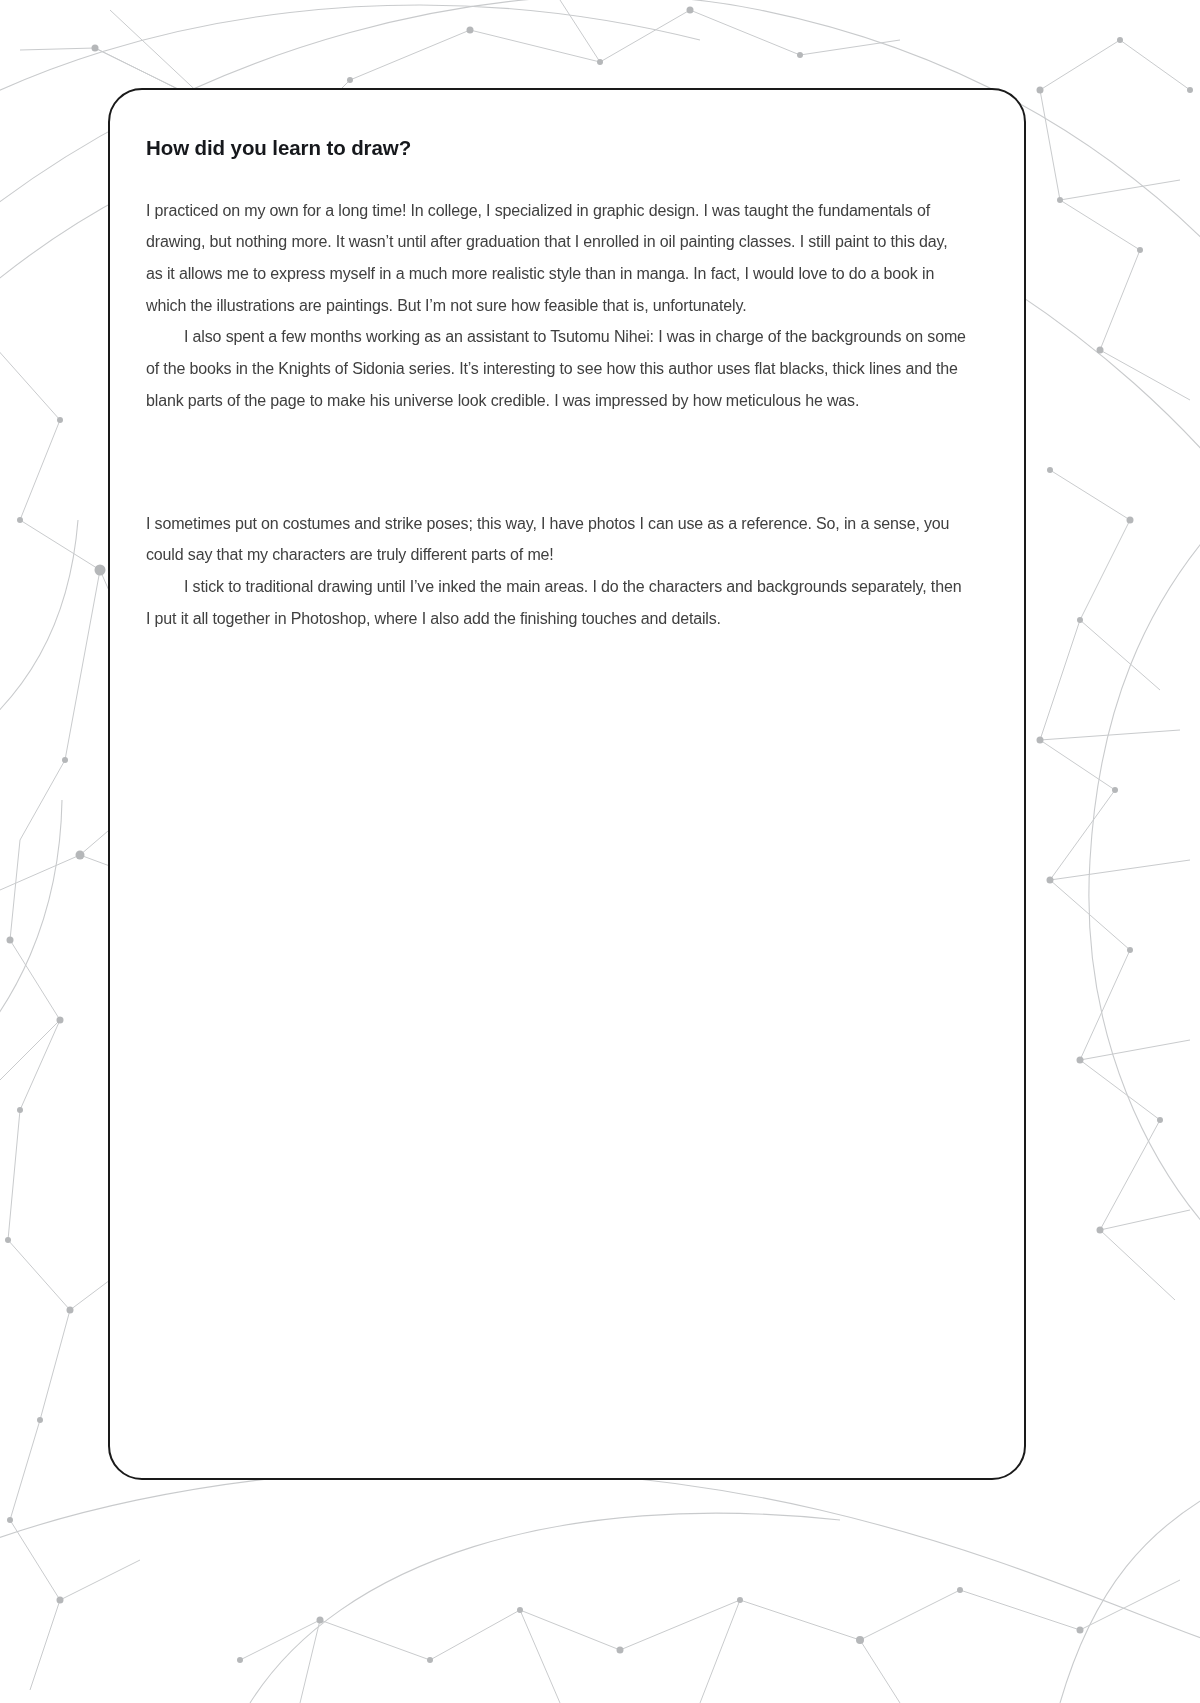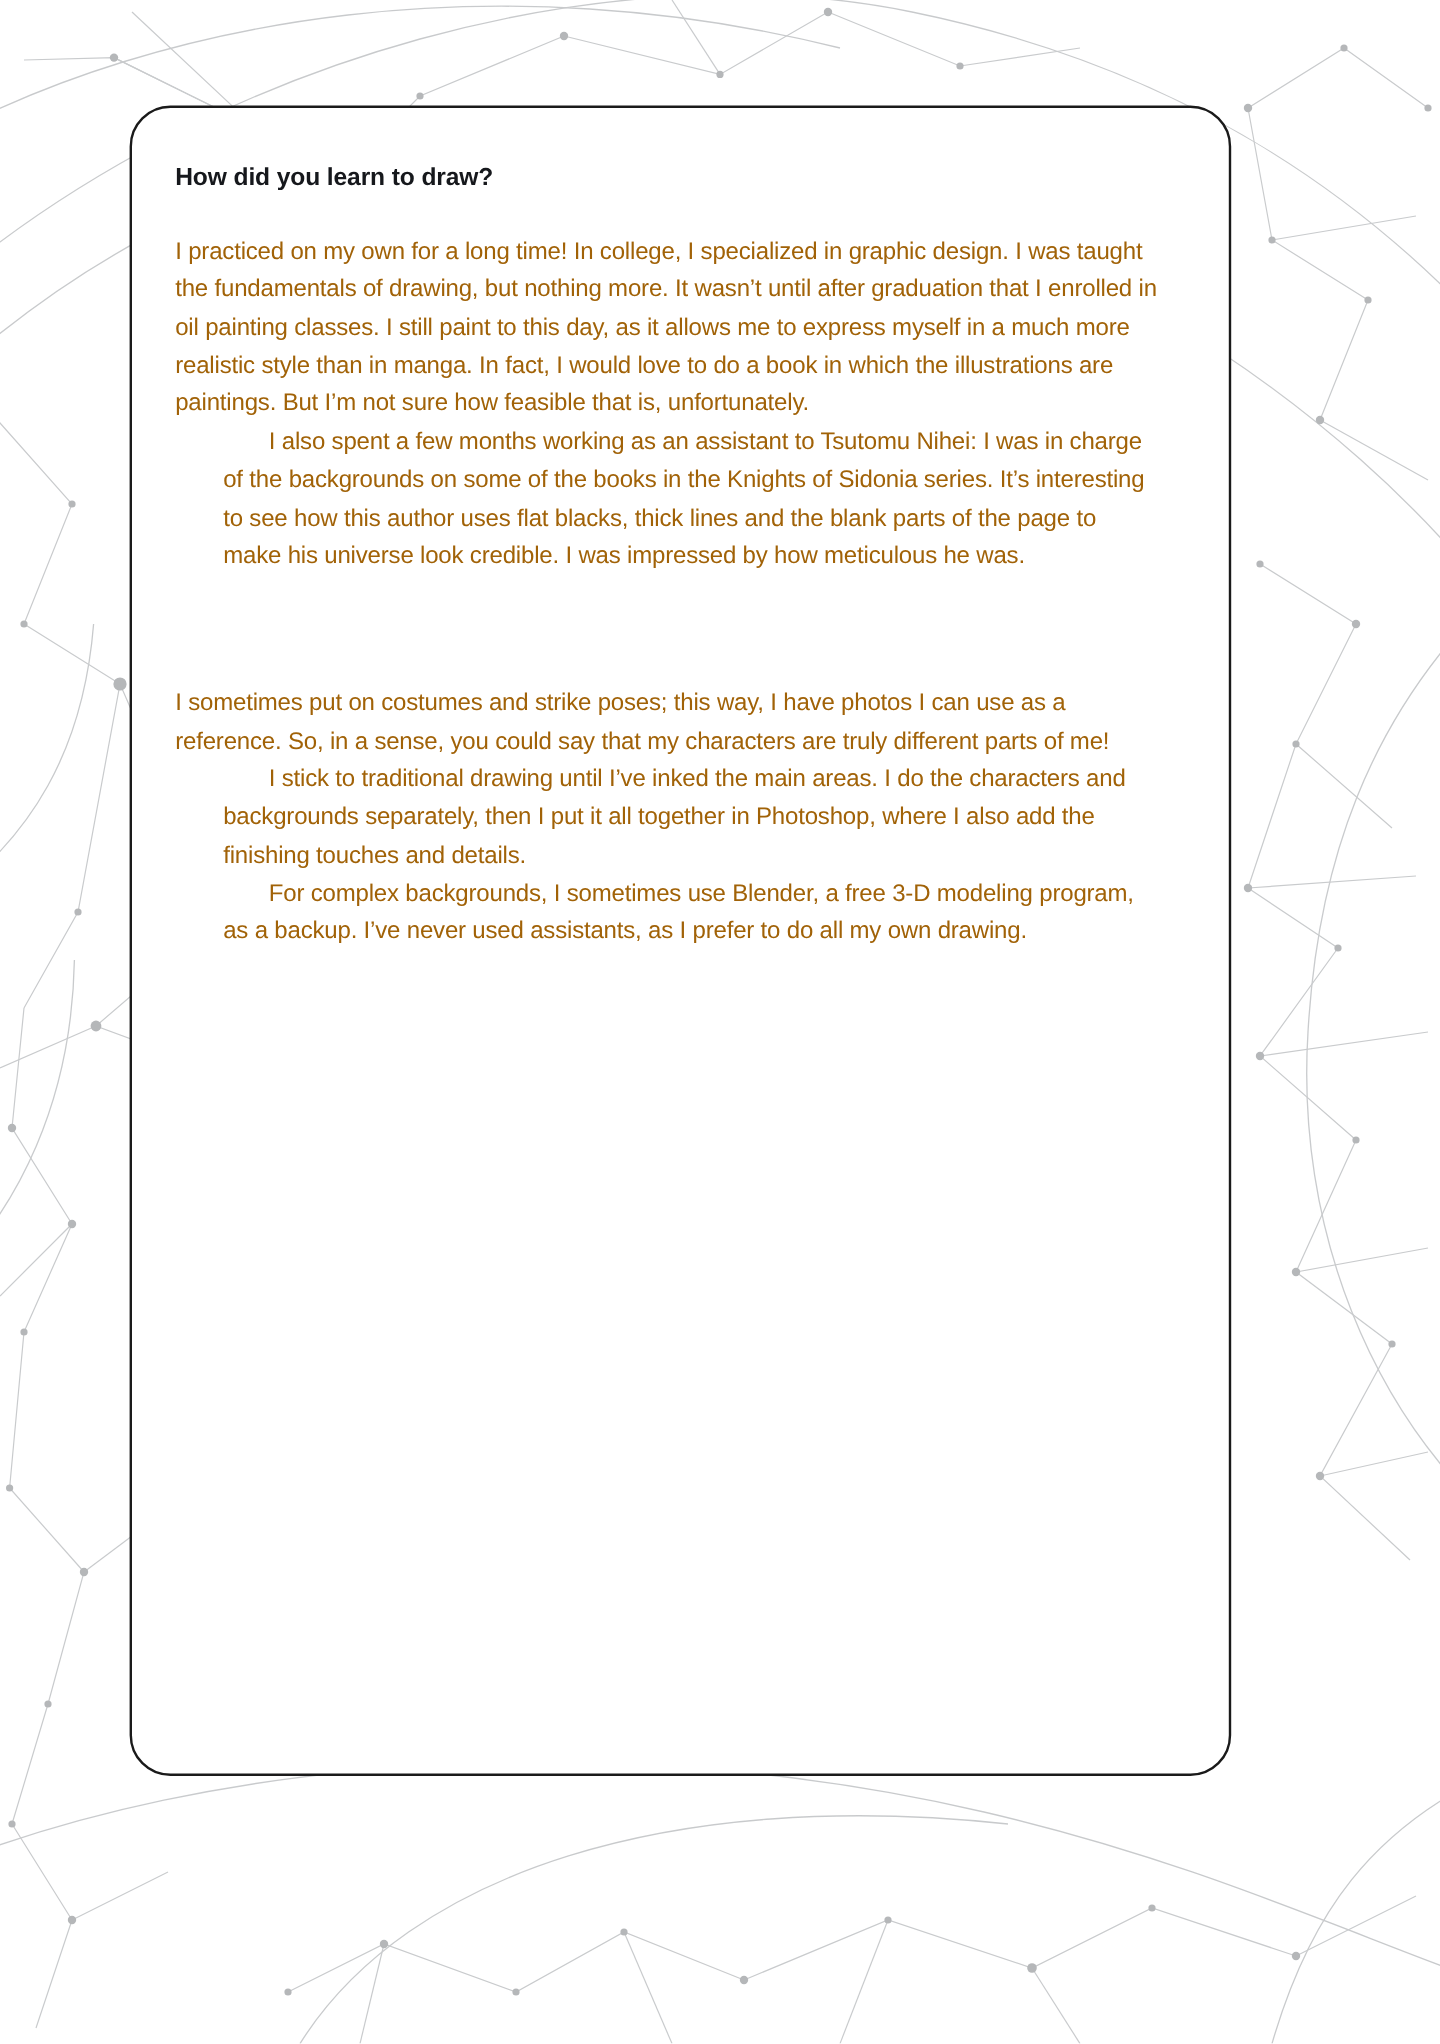--- a/index.html
+++ b/index.html
@@ -47,35 +47,34 @@
   .qa-heading {
     font-size: 20.5px;
     font-weight: bold;
     color: #16181c;
     letter-spacing: -0.1px;
     margin: 0 0 0 0;
     line-height: 1.35;
   }
 
   .qa-body {
-    font-size: 20px;
+    font-size: 16px;
     font-weight: 400;
-    color: #a16207;
+    color: #404040;
     line-height: 31.7px;
     letter-spacing: -0.15px;
     margin: 0;
     white-space: pre-wrap;
   }
 
   .spacer-after-heading { height: 33px; }
   .spacer-between-sections { height: 58px; }
 
   .indent-para {
     text-indent: 38px;
-    margin-left: 40px;
   }
 </style>
 </head>
 <body>
 
 <svg id="bg-pattern" viewBox="0 0 1200 1703" xmlns="http://www.w3.org/2000/svg">
   <g stroke="#c6c8ca" stroke-width="1.1" fill="none" opacity="0.95">
 
     <path d="M -60 250 C 180 40 520 -40 760 10 C 980 55 1140 160 1260 300"></path>
     <path d="M -60 120 C 140 10 420 -30 700 40"></path>
@@ -195,16 +194,15 @@
     <p class="qa-body">I practiced on my own for a long time! In college, I specialized in graphic design. I was taught the fundamentals of drawing, but nothing more. It wasn’t until after graduation that I enrolled in oil painting classes. I still paint to this day, as it allows me to express myself in a much more realistic style than in manga. In fact, I would love to do a book in which the illustrations are paintings. But I’m not sure how feasible that is, unfortunately.</p>
     <p class="qa-body indent-para">I also spent a few months working as an assistant to Tsutomu Nihei: I was in charge of the backgrounds on some of the books in the Knights of Sidonia series. It’s interesting to see how this author uses flat blacks, thick lines and the blank parts of the page to make his universe look credible. I was impressed by how meticulous he was.</p>
   </div>
 
   <div class="spacer-between-sections"></div>
 
   <div>
     <div class="spacer-after-heading"></div>
     <p class="qa-body">I sometimes put on costumes and strike poses; this way, I have photos I can use as a reference. So, in a sense, you could say that my characters are truly different parts of me!</p>
     <p class="qa-body indent-para">I stick to traditional drawing until I’ve inked the main areas. I do the characters and backgrounds separately, then I put it all together in Photoshop, where I also add the finishing touches and details.</p>
-    <p class="qa-body indent-para">For complex backgrounds, I sometimes use Blender, a free 3-D modeling program, as a backup. I’ve never used assistants, as I prefer to do all my own drawing.</p>
   </div>
 
 </div>
 
 </body></html>

